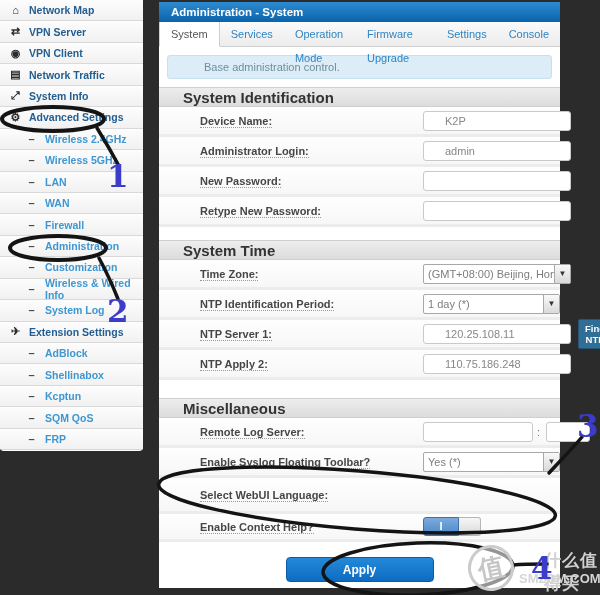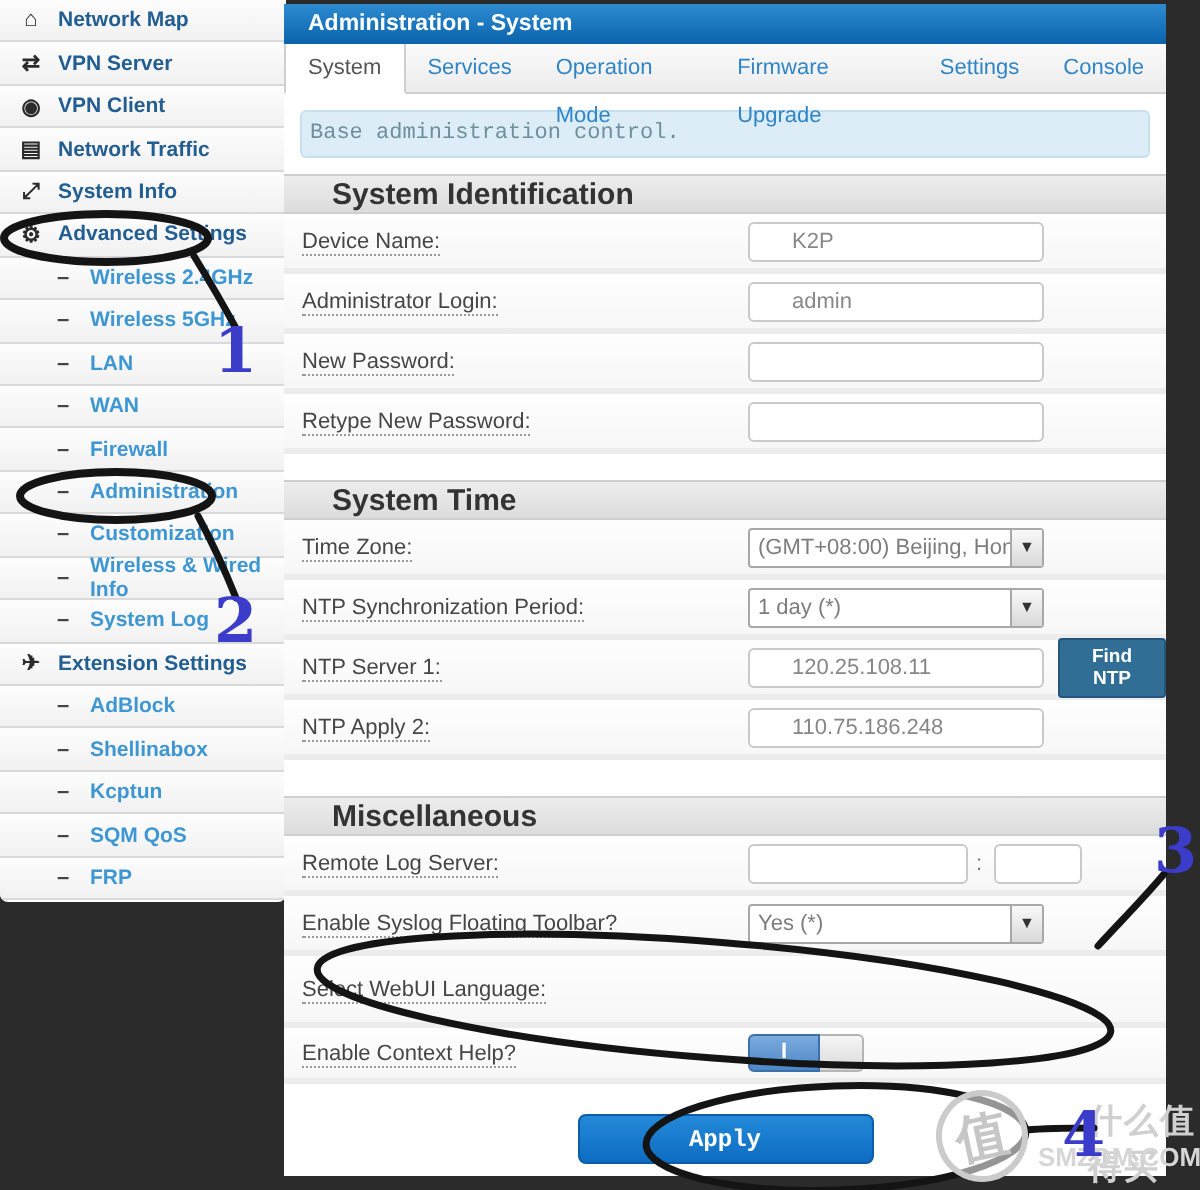--- a/index.html
+++ b/index.html
@@ -22,21 +22,21 @@
   }
   .side-item .s-icon {
     width:13px; margin-left:9px; margin-right:7px; text-align:center;
     color:#2b2b2b; font-size:11px; font-weight:bold; flex:none;
   }
   .side-item.top .s-label { color:#235e92; font-weight:bold; font-size:10.5px; }
   .side-item.sub .s-icon { margin-left:25px; color:#444; }
   .side-item.sub .s-label { color:#3e97d2; font-weight:600; font-size:10.5px; }
   
   #main {
-    position:absolute; left:142px; top:2px; width:441px; height:586px;
+    position:absolute; left:159px; top:2px; width:401px; height:586px;
     background:#fff;
   }
   #titlebar {
     height:20px; line-height:20px; padding-left:12px;
     background:linear-gradient(#2e8bd0,#0a63ac);
     color:#fff; font-weight:bold; font-size:11.5px;
   }
   #tabs {
     height:25px; display:flex;
     background:linear-gradient(#fafafa,#ececec);
@@ -44,37 +44,37 @@
   }
   .tab {
     padding:0 11px; line-height:24px; color:#2f85c5; cursor:pointer; font-size:11px;
   }
   .tab.active {
     background:#fff; color:#555;
     border-left:1px solid #cfcfcf; border-right:1px solid #cfcfcf;
     margin-bottom:-1px; border-bottom:1px solid #fff;
   }
   #banner {
-    margin:8px; height:24px; line-height:22px; padding-left:4px;
+    margin:8px; height:24px; line-height:22px; padding-left:36px;
     background:#dcedf7; border:1px solid #c5e1f0; border-radius:3px;
-    color:#6f8f9d; font-size:11px;font-family:Liberation Mono, monospace;
+    color:#6f8f9d; font-size:11px;
   }
   .sec-header {
     height:20px; line-height:19px; padding-left:24px;
     background:linear-gradient(#ededed,#dcdcdc);
     border-top:1px solid #cfcfcf; border-bottom:1px solid #cfcfcf;
     font-weight:bold; color:#333; font-size:15px;
   }
   .row {
     display:flex; align-items:center; height:30px;
     background:linear-gradient(#fefefe,#f7f7f7);
     border-bottom:3px solid #ececec;
   }
   .row .lbl {
-    width:232px; padding-left:9px; font-weight:normal; color:#464646; flex:none;
+    width:232px; padding-left:9px; font-weight:bold; color:#464646; flex:none;margin-left:32px;
   }
   .row .lbl span { border-bottom:1px dotted #9a9a9a; cursor:pointer; }
   .txt {
     width:148px; height:20px; border:1px solid #c9c9c9; border-radius:3px;
     padding:0 21px; font-size:11px; color:#878787;
     font-family:"Liberation Sans", sans-serif; background:#fff;
   }
   .txt.short { width:110px; }
   .txt.port  { width:32px; margin-left:6px; }
   .colon { margin-left:4px; color:#777; }
@@ -110,21 +110,21 @@
   }
   .toggle .knob {
     width:22px; background:linear-gradient(#f6f6f6,#d9d9d9);
     border:1px solid #b5b5b5; border-left:none; border-radius:0 3px 3px 0;
   }
   #apply-area { display:flex; justify-content:center; padding-top:15px; }
   #apply-btn {
     width:148px; height:25px; border:1px solid #0d5ca8; border-radius:4px;
     background:linear-gradient(#2389d8,#0d6cc2);
     color:#fff; font-weight:bold; font-size:12px; cursor:pointer;
-    font-family:Liberation Mono, monospace;
+    font-family:Liberation Sans, sans-serif;
   }
   
   #overlay { position:absolute; left:0; top:0; width:600px; height:595px;
              pointer-events:none; z-index:9; }
   .marker-num {
     position:absolute; z-index:10; color:#3c3ccb; font-weight:bold;
     font-size:31px; font-family:"DejaVu Serif", serif; pointer-events:none;
   }
   
   #wm-stamp {
@@ -269,21 +269,21 @@
 
   <div class="sec-header">System Time</div>
   <div class="row">
     <div class="lbl"><span>Time Zone:</span></div>
     <div class="sel">
       <span class="sel-text">(GMT+08:00) Beijing, Hong Kon</span>
       <span class="arrow-box">▼</span>
     </div>
   </div>
   <div class="row">
-    <div class="lbl"><span>NTP Synchronization Period:</span></div>
+    <div class="lbl"><span>NTP Identification Period:</span></div>
     <div class="sel">
       <span class="sel-text">1 day (*)</span>
       <span class="arrow-box">▼</span>
     </div>
   </div>
   <div class="row">
     <div class="lbl"><span>NTP Server 1:</span></div>
     <input class="txt" type="text" value="120.25.108.11" style="">
     <button class="mini-btn">Find NTP</button>
   </div>

